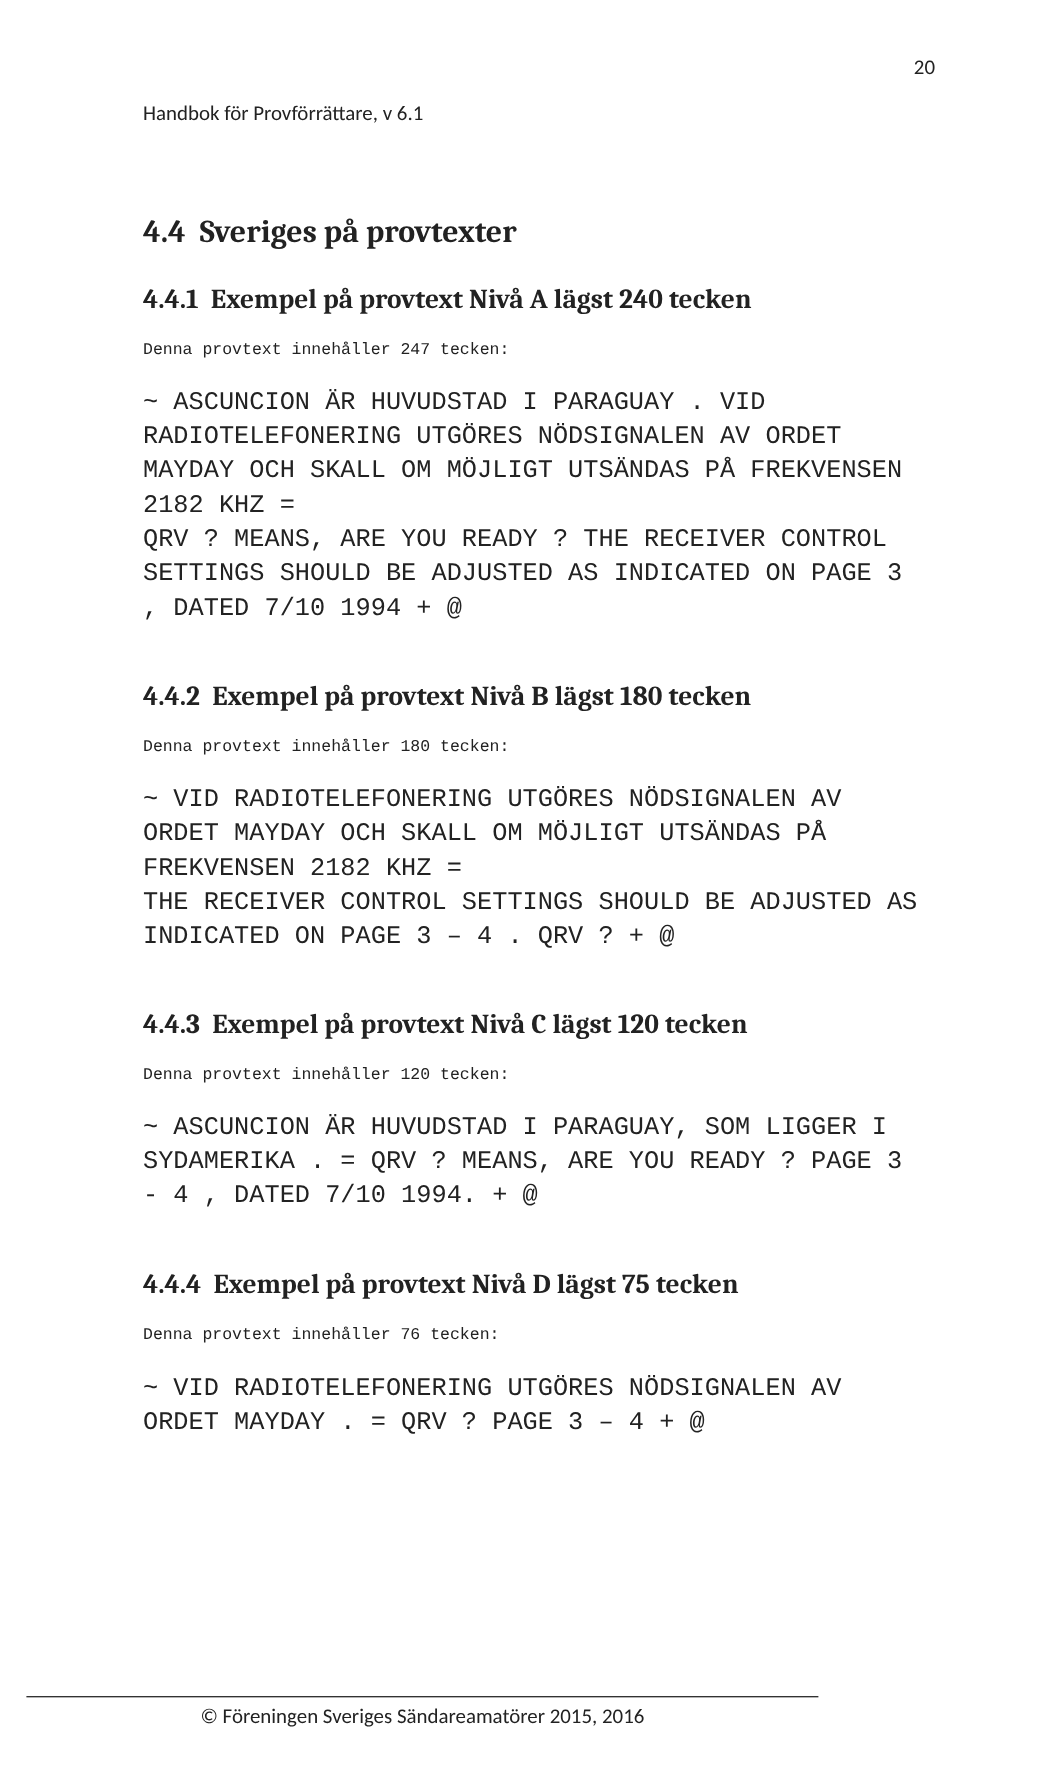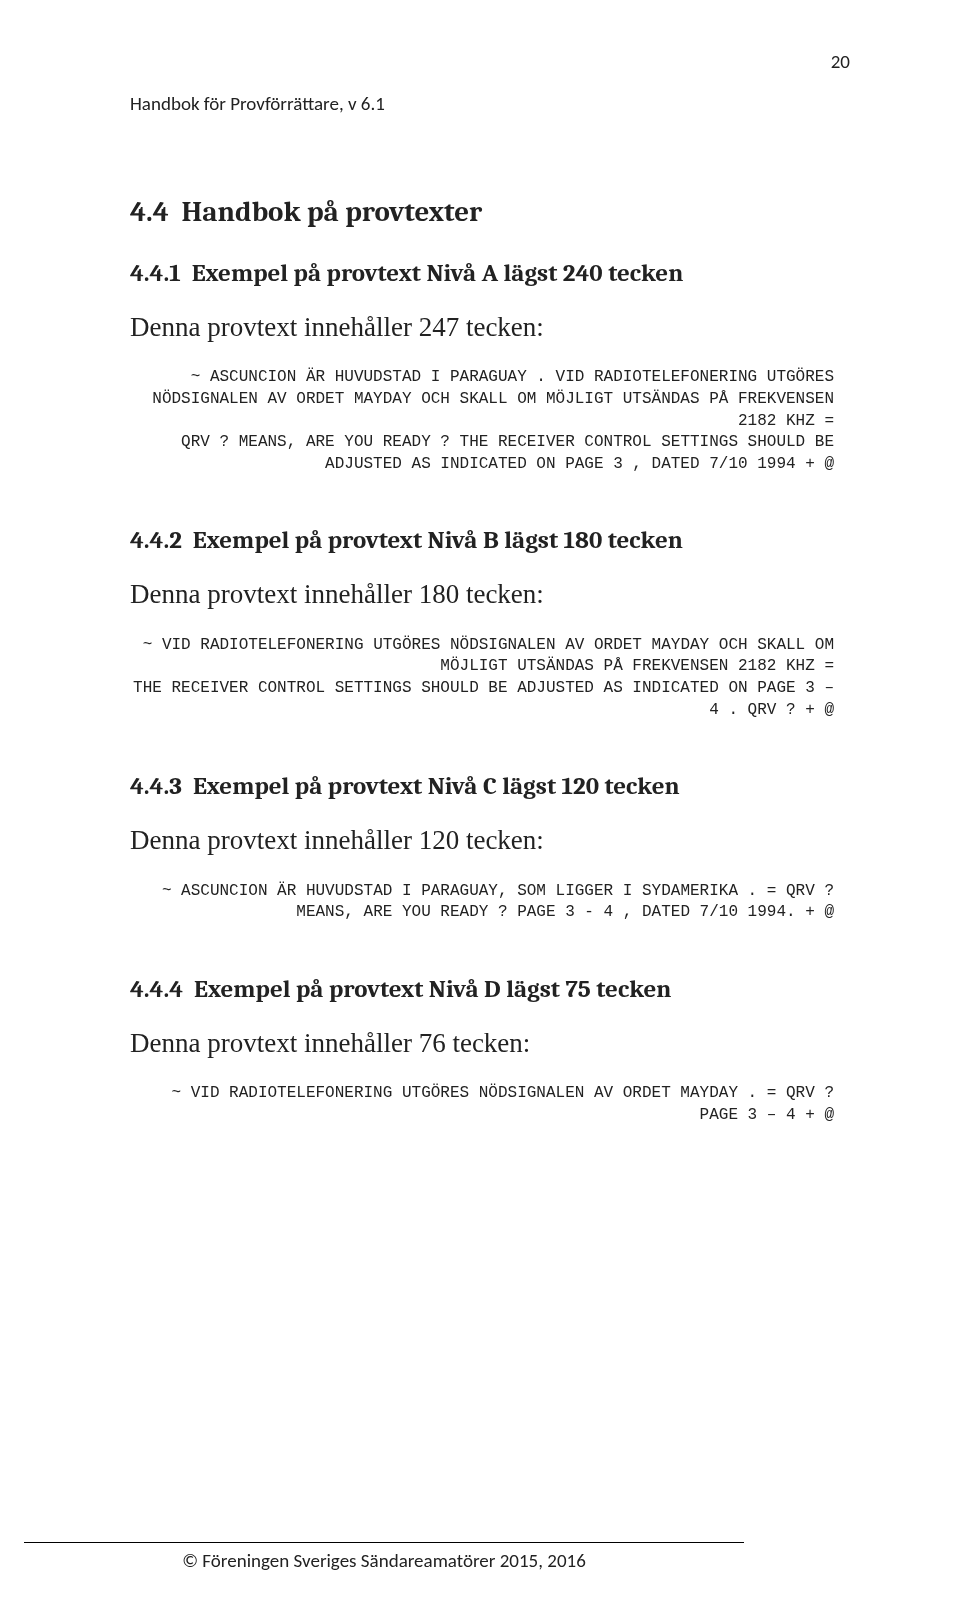--- a/index.html
+++ b/index.html
@@ -35,33 +35,32 @@
     font-weight: 700;
     margin: 0 0 30px 0;
   }
   h3.sub {
     font-family: Cambria, Georgia, serif;
     font-size: 25px;
     font-weight: 700;
     margin: 50px 0 22px 0;
   }
   p.body {
-    font-family: Liberation Serif, serif;
-    font-size: 27px;
+    font-family: Liberation Mono, monospace;
+    font-size: 15px;
     margin: 0 0 22px 0;
     line-height: 1.35;
   }
   pre.mono {
     font-family: "Courier New", Courier, monospace;
-    font-size: 16px;
+    font-size: 23px;
     line-height: 1.35;
     white-space: pre-wrap;
     word-wrap: break-word;
     margin: 0 16px 20px 0;
-    text-align: right;
   }
   .footer {
     position: absolute;
     bottom: 48px;
     left: 0;
     width: 768px;
     text-align: center;
     font-family: Calibri, Arial, sans-serif;
     font-size: 19px;
   }
@@ -75,21 +74,21 @@
 <body>
 
 <div class="page">
 
   <div class="running-head">
     <div class="title">Handbok för Provförrättare, v 6.1</div>
     <div class="pnum">20</div>
   </div>
 
   <h2 class="sec">
-    <span>4.4</span>&nbsp;&nbsp;<span>Handbok på provtexter</span>
+    <span>4.4</span>&nbsp;&nbsp;<span>Sveriges på provtexter</span>
   </h2>
 
   <h3 class="sub" style="margin-top:30px">
     <span>4.4.1</span>&nbsp;&nbsp;<span>Exempel på provtext Nivå A lägst 240 tecken</span>
   </h3>
   <p class="body">Denna provtext innehåller 247 tecken:</p>
   <pre class="mono">~ ASCUNCION ÄR HUVUDSTAD I PARAGUAY . VID RADIOTELEFONERING UTGÖRES NÖDSIGNALEN AV ORDET MAYDAY OCH SKALL OM MÖJLIGT UTSÄNDAS PÅ FREKVENSEN 2182 KHZ =
 QRV ? MEANS, ARE YOU READY ? THE RECEIVER CONTROL SETTINGS SHOULD BE ADJUSTED AS INDICATED ON PAGE 3 , DATED 7/10 1994 + @</pre>
 
   <h3 class="sub">

